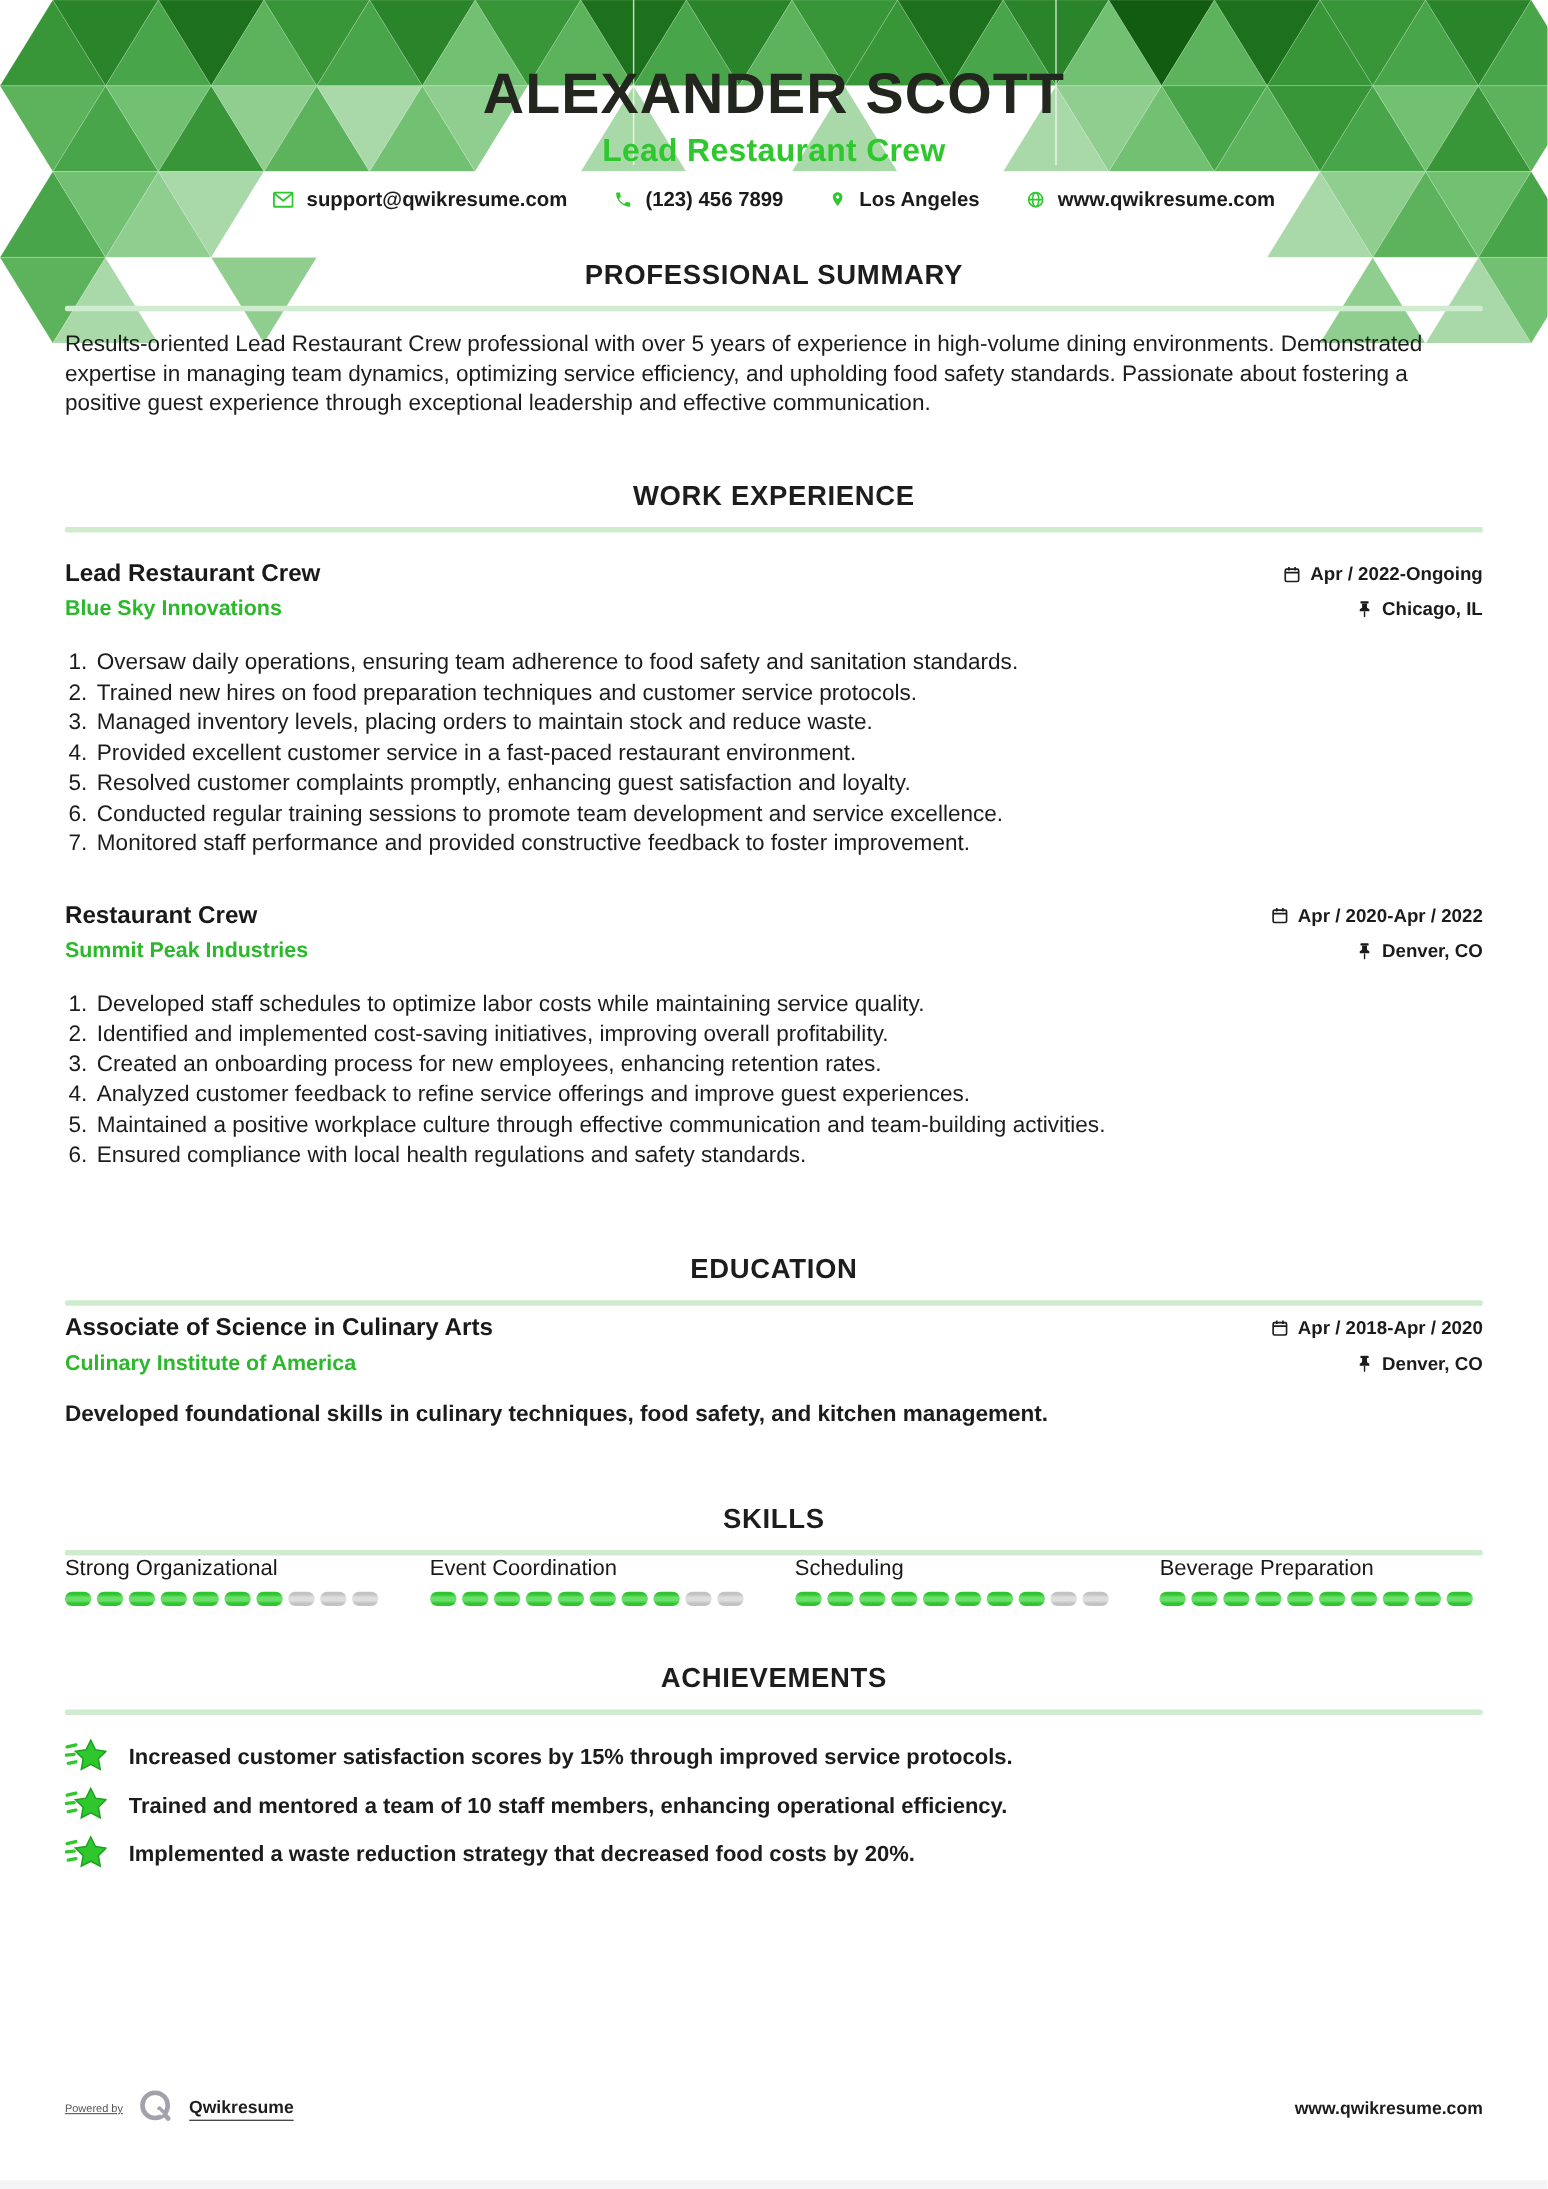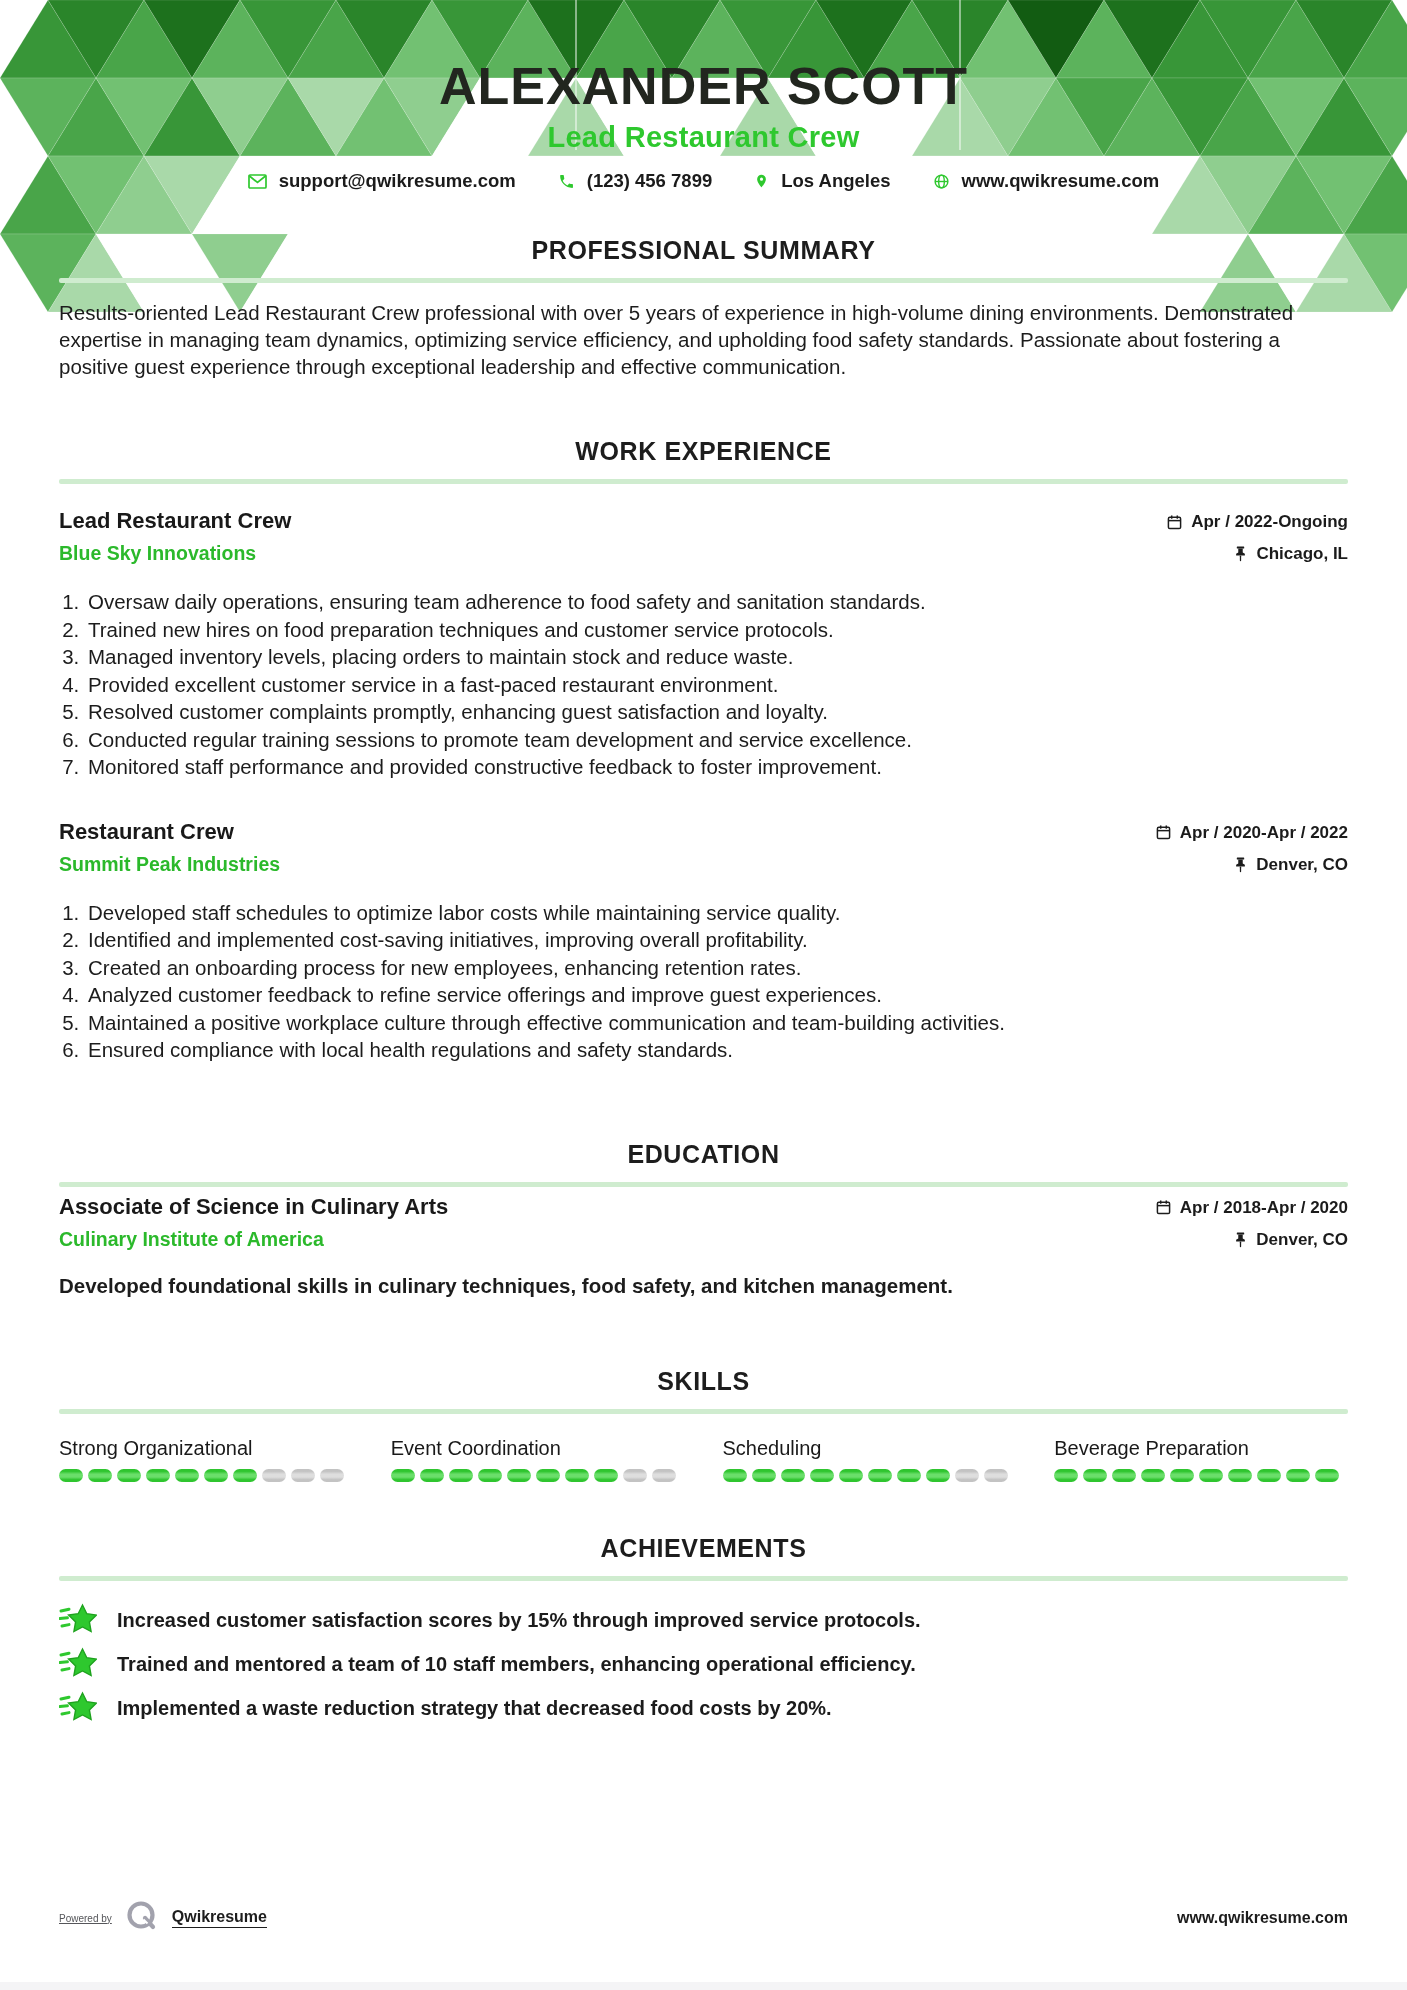--- a/index.html
+++ b/index.html
@@ -44,21 +44,21 @@
   .meta { padding-top:4px; }
   .meta-row { display:flex; justify-content:flex-end; align-items:center; gap:9px; margin-bottom:12px; }
   .meta-row span { font-size:17px; font-weight:600; color:#1b1b1b; }
   .micon { display:flex; align-items:center; color:#1d1d1d; }
   ol.duties { margin:12px 0 0 0; padding-left:26px; font-size:20.5px; line-height:27.5px; color:#1c1c1c; }
   ol.duties li { padding-left:3px; }
   .sec-education { margin-top:76px; }
   .edu-entry { margin-top:7px; }
   .edu-desc { margin:10px 0 0 0; font-size:20.5px; line-height:27px; color:#1c1c1c;font-weight:bold; }
   .sec-skills { margin-top:68px; }
-  .skills-grid { display:grid; grid-template-columns:repeat(4,1fr); column-gap:38px; margin-top:22px; }
+  .skills-grid { display:grid; grid-template-columns:repeat(4,1fr); column-gap:38px; }
   .skill-label { font-size:20px; font-weight:500; line-height:24px; color:#191919; }
   .bar { display:flex; gap:5px; margin-top:9px; }
   .seg { width:24px; height:13px; border-radius:7px; }
   .seg-on  { background:linear-gradient(180deg,var(--skill-on) 18%,var(--skill-on-light) 40%,var(--skill-on-light) 62%,var(--skill-on) 82%); }
   .seg-off { background:linear-gradient(180deg,var(--skill-off) 18%,var(--skill-off-light) 40%,var(--skill-off-light) 62%,var(--skill-off) 82%); }
   .sec-achievements { margin-top:52px; }
   .ach-list { margin-top:24px; }
   .ach-item { display:flex; align-items:center; gap:20px; margin-bottom:12px; height:32px; }
   .ach-text { font-size:20px; font-weight:600; color:#1b1b1b; }
   .star { color:var(--accent); }

